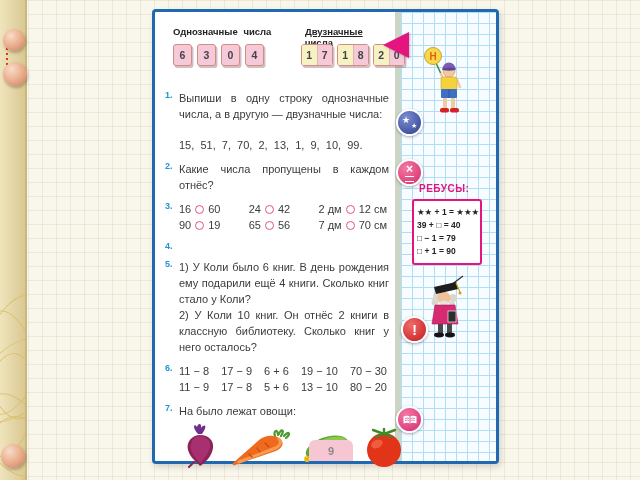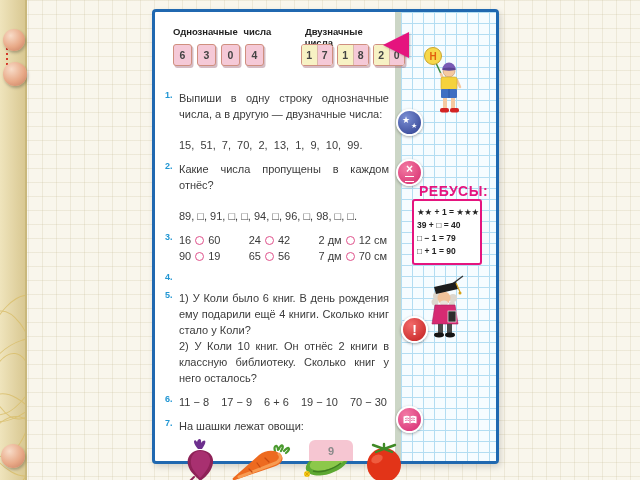--- a/index.html
+++ b/index.html
@@ -54,21 +54,21 @@
     filter:drop-shadow(1px 1px 1px rgba(0,0,0,.25));
   }
   
   #content{
     position:absolute;left:0;top:0;width:240px;height:100%;
     box-sizing:border-box;padding:14px 6px 0 10px;color:#3b3b3b;
   }
   #header-block{position:relative;height:50px;margin-bottom:14px;}
   .hdr-title{position:absolute;top:0;font-size:9.5px;font-weight:bold;color:#222;word-spacing:3px;}
   #hdr-left-title{left:8px;}
-  #hdr-right-title{left:140px;}
+  #hdr-right-title{left:140px;text-decoration:underline;}
   .cards-row{position:absolute;top:18px;display:flex;}
   #single-cards{left:8px;}
   #split-cards{left:136px;}
   .card-single{
     width:17px;height:20px;margin-right:5px;background:#f5c9d7;
     border:1px solid #cf8f7f;border-radius:3px;
     box-shadow:1.5px 2px 0 rgba(150,90,110,.4);
     display:flex;align-items:center;justify-content:center;
     font-size:10.5px;font-weight:bold;color:#444;
   }
@@ -115,21 +115,21 @@
   }
   #icon-stars{left:241px;top:97px;background:radial-gradient(circle at 35% 30%,#7b8fd4,#2d3d8e);}
   #icon-stars .star-a{font-size:9px;position:absolute;left:4px;top:5px;}
   #icon-stars .star-b{font-size:7px;position:absolute;left:13px;top:11px;}
   #icon-cross{left:241px;top:147px;background:radial-gradient(circle at 35% 30%,#f27aa2,#d62a6e);}
   #icon-cross .x{font-size:12px;margin-top:-1px;}
   #icon-cross .bars{width:9px;height:4px;border-top:1.4px solid #fff;border-bottom:1.4px solid #fff;margin-top:1px;}
   #icon-attention{left:246px;top:304px;background:radial-gradient(circle at 35% 30%,#f26a6a,#c11d1d);font-size:14px;}
   #icon-book{left:241px;top:394px;background:radial-gradient(circle at 35% 30%,#f27aa5,#d62a72);}
   #rebus-title{
-    position:absolute;left:264px;top:171px;font-size:14px;font-weight:bold;
+    position:absolute;left:264px;top:171px;font-size:10px;font-weight:bold;
     color:#e5147e;letter-spacing:.5px;z-index:4;
   }
   #rebus-box{
     position:absolute;left:257px;top:187px;width:70px;height:66px;z-index:4;
     background:#fff;border:2px solid #e5147e;border-radius:3px;box-sizing:border-box;
     display:flex;flex-direction:column;justify-content:center;padding:2px 3px;
   }
   .rebus-line{font-size:8.5px;font-weight:bold;color:#222;line-height:13px;white-space:nowrap;}
   .figure{position:absolute;z-index:4;}
   #boy-figure{left:268px;top:32px;}
@@ -191,21 +191,20 @@
           <div class="tnum">1.</div>
           <div class="tbody">
             <div class="para">Выпиши в одну строку однозначные числа, а в другую — двузначные числа:</div>
             <div class="tline">15,  51,  7,  70,  2,  13,  1,  9,  10,  99.</div>
           </div>
         </div>
         <div class="task">
           <div class="tnum">2.</div>
           <div class="tbody">
             <div class="para">Какие числа пропущены в каждом отнёс?</div>
-            <div class="tline">89, □, 91, □, □, 94, □, 96, □, 98, □, □.</div>
           </div>
         </div>
         <div class="task">
           <div class="tnum">3.</div>
           <div class="tbody">
             <div class="cmp-row">
               <span class="cmp-cell"><span>16</span><span class="cmp-circle"></span><span>60</span></span>
               <span class="cmp-cell"><span>24</span><span class="cmp-circle"></span><span>42</span></span>
               <span class="cmp-cell"><span>2 дм</span><span class="cmp-circle"></span><span>12 см</span></span>
             </div>
@@ -231,26 +230,33 @@
         <div class="task">
           <div class="tnum">6.</div>
           <div class="tbody">
             <div class="col-row">
               <span class="expr">11 − 8</span>
               <span class="expr">17 − 9</span>
               <span class="expr">6 + 6</span>
               <span class="expr">19 − 10</span>
               <span class="expr">70 − 30</span>
             </div>
+            <div class="col-row">
+              <span class="expr">11 − 9</span>
+              <span class="expr">17 − 8</span>
+              <span class="expr">5 + 6</span>
+              <span class="expr">13 − 10</span>
+              <span class="expr">80 − 20</span>
+            </div>
           </div>
         </div>
         <div class="task">
           <div class="tnum">7.</div>
           <div class="tbody">
-            <div class="para">На шашки лежат овощи:</div>
+            <div class="para">На было лежат овощи:</div>
             <div id="veg-row" style="display: flex;">
     <svg width="38" height="46" viewBox="0 0 38 46">
       <path d="M17 12 C10 4 14 1 16 5 C17 1 21 1 20 6 C24 1 27 4 21 12 Z" fill="#6d2f8e"></path>
       <path d="M19 13 C28 13 33 19 32 26 C31 34 24 41 19 44 C16 40 9 36 7 28 C5 20 11 13 19 13 Z" fill="#8e2257"></path>
       <path d="M19 14 C26 14 30 19 29 25 C28 31 23 37 19 41 C16 37 11 33 10 27 C9 20 13 14 19 14 Z" fill="#a83070"></path>
       <path d="M13 40 L8 45" stroke="#8e2257" stroke-width="2" stroke-linecap="round" fill="none"></path>
     </svg>
     <svg width="62" height="40" viewBox="0 0 62 40">
       <path d="M55 8 C60 2 62 6 57 10 M50 6 C52 0 56 2 52 8 M46 8 C44 2 49 1 49 7" stroke="#4a9a2e" stroke-width="2.2" fill="none" stroke-linecap="round"></path>
       <path d="M52 12 C56 16 52 22 44 24 L6 37 C4 38 3 36 4 35 L30 12 C38 6 48 7 52 12 Z" fill="#ed6a1f"></path>

